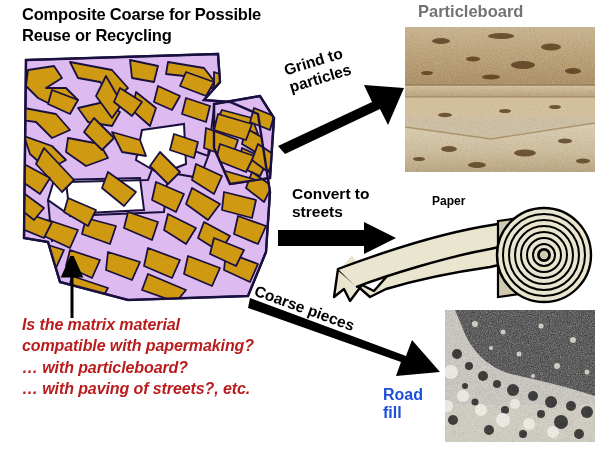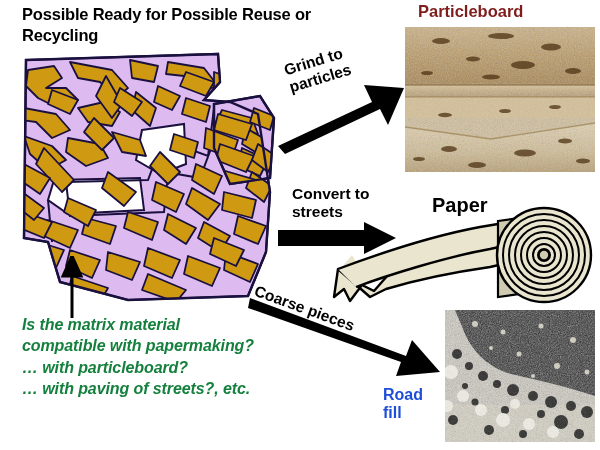--- a/index.html
+++ b/index.html
@@ -7,41 +7,41 @@
     width:600px;height:450px;position:relative;overflow:hidden;
     font-family:"Liberation Sans", sans-serif;
     background:#ffffff;
   }
   .abs{position:absolute;}
   .ttl{
     font-weight:bold;font-size:16.5px;color:#000;line-height:1.28;
     letter-spacing:-0.2px;
   }
   #title-composite{left:22px;top:4px;width:290px;}
-  #title-particleboard{left:418px;top:2px;font-weight:bold;font-size:16.5px;color:#7f1d1d;}
-  #label-paper{left:432px;top:194px;font-weight:bold;font-size:20px;color:#000;}
+  #title-particleboard{left:418px;top:2px;font-weight:bold;font-size:16.5px;color:#737373;}
+  #label-paper{left:432px;top:194px;font-weight:bold;font-size:12px;color:#000;}
   #label-roadfill{left:383px;top:386px;font-weight:bold;font-size:16px;color:#1d4ed8;line-height:1.12;}
   .arrow-label{
     font-weight:bold;font-size:15.5px;color:#000;line-height:1.15;white-space:pre-line;
   }
   #label-grind{left:282px;top:62px;transform:rotate(-17deg);transform-origin:0 0;}
   #label-convert{left:292px;top:185px;}
   #label-coarse{left:258px;top:282px;transform:rotate(20deg);transform-origin:0 0;}
   #questions{
     left:22px;top:314px;width:310px;
-    font-weight:bold;font-style:italic;font-size:16px;color:#15803d;line-height:1.33;
+    font-weight:bold;font-style:italic;font-size:16px;color:#b91c1c;line-height:1.33;
     white-space:pre-line;letter-spacing:-0.1px;
   }
   svg{display:block;}
   .photo-frame{position:absolute;overflow:hidden;}
 </style>
 </head>
 <body>
 
-<div class="abs ttl" id="title-composite">Possible Ready for Possible
+<div class="abs ttl" id="title-composite">Composite Coarse for Possible
 Reuse or Recycling</div>
 
 <div class="abs" id="title-particleboard">Particleboard</div>
 
 <div class="abs" style="left:8px;top:52px;width:272px;height:250px;">
   <svg width="272" height="250" viewBox="0 0 272 250" xmlns="http://www.w3.org/2000/svg">
     <defs>
       <clipPath id="clipMain">
         <path d="M18,8 L210,2 L212,30 L196,48 L222,50 L250,62 L262,140 L258,200 L240,244 L120,248 L52,230 L40,190 L16,186 Z"></path>
       </clipPath>

